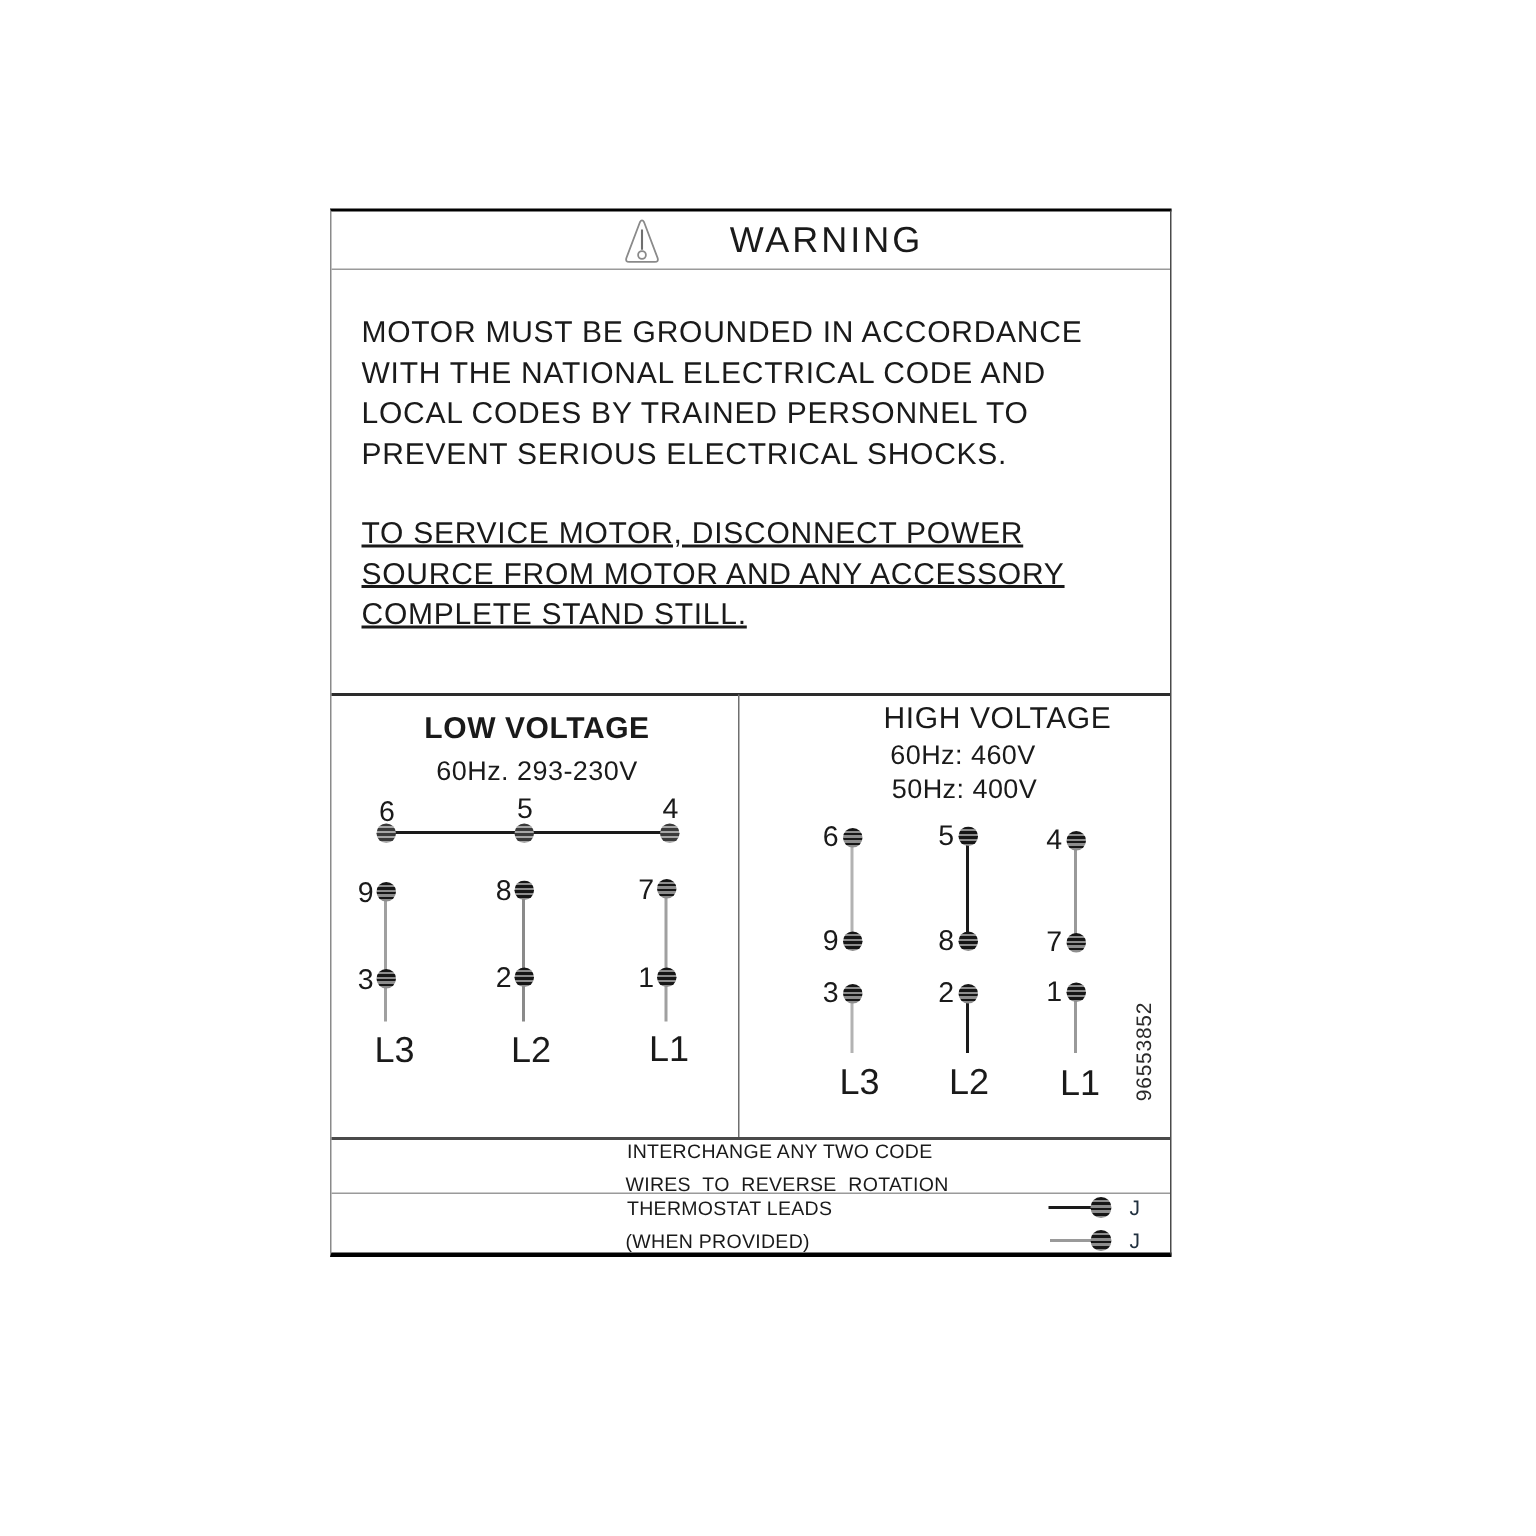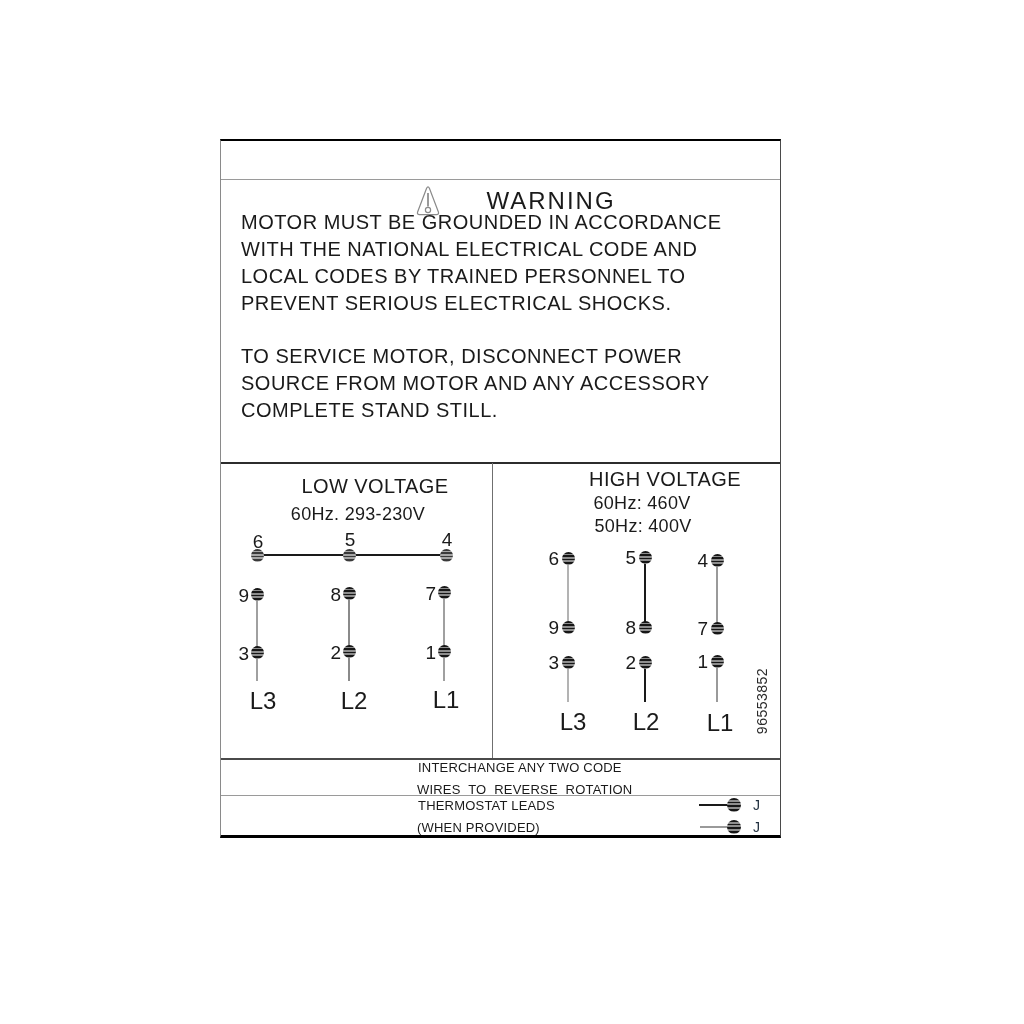--- a/index.html
+++ b/index.html
@@ -33,47 +33,47 @@
               background:repeating-linear-gradient(180deg,#161616 0px,#161616 1.8px,#8d8d8d 1.8px,#8d8d8d 3.6px);}
   .partnum{position:absolute;font-size:14px;letter-spacing:.5px;color:#2a2a2a;
            transform:translate(-50%,-50%) rotate(-90deg);white-space:nowrap;}
 </style>
 </head>
 <body>
 
 <div class="page">
   <div class="label">
 
-    <div class="abs" style="left:0;top:0;width:100%;height:38px;margin-top:40px;">
+    <div class="abs" style="left:0;top:0;width:100%;height:38px;">
       <svg class="abs" style="left:195px;top:5px;" width="24" height="31" viewBox="0 0 24 31">
         <path d="M10.6 2.2 L1.6 26.0 Q0.8 28.6 3.4 28.6 L20.6 28.6 Q23.2 28.6 22.4 26.0 L13.4 2.2 Q12 -0.4 10.6 2.2 Z" fill="none" stroke="#8a8a8a" stroke-width="1.2"></path>
         <line x1="12" y1="7" x2="12" y2="20.5" stroke="#6f6f6f" stroke-width="1.4"></line>
         <circle cx="12" cy="24" r="2.6" fill="none" stroke="#8a8a8a" stroke-width="1.2"></circle>
       </svg>
       <span class="abs cxy hdr-title">WARNING</span>
     </div>
     <div class="rule" style="top:38px;height:1px;background:#9a9a9a;"></div>
 
     <div class="para" style="top:68px;">
       <div>MOTOR MUST BE GROUNDED IN ACCORDANCE</div>
       <div>WITH THE NATIONAL ELECTRICAL CODE AND</div>
       <div>LOCAL CODES BY TRAINED PERSONNEL TO</div>
       <div>PREVENT SERIOUS ELECTRICAL SHOCKS.</div>
     </div>
-    <div class="para" style="top:202px;">
+    <div class="para" style="top:202px;text-decoration:underline;">
       <div>TO SERVICE MOTOR, DISCONNECT POWER</div>
       <div>SOURCE FROM MOTOR AND ANY ACCESSORY</div>
       <div>COMPLETE STAND STILL.</div>
     </div>
 
     <div class="rule" style="top:321px;height:1.6px;background:#2c2c2c;"></div>
     <div class="abs" style="left:270.5px;top:322px;width:1.5px;height:295px;background:#6f6f6f;"></div>
 
     <div class="panel" style="left:0;width:271px;">
-      <span class="abs cxy vtitle" style="left:154px;top:12px;">LOW VOLTAGE</span>
+      <span class="abs cxy vtitle" style="left:137px;top:12px;font-weight:bold;">LOW VOLTAGE</span>
       <span class="abs cxy vsub" style="left:137px;top:41px;">60Hz. 293-230V</span>
 
       <div class="wline" style="left:36px;top:91.3px;width:189px;height:1.6px;background:#1a1a1a;"></div>
 
       <div class="wline" style="left:35.2px;top:131px;width:1.6px;height:87px;background:#a0a0a0;"></div>
       <div class="wline" style="left:127.2px;top:131px;width:1.6px;height:87px;background:#8a8a8a;"></div>
       <div class="wline" style="left:222.2px;top:130px;width:1.6px;height:88px;background:#a0a0a0;"></div>
 
       <span class="tnum cxy" style="left:37px;top:68px;">6</span>
       <span class="tnum cxy" style="left:129px;top:66px;">5</span>

